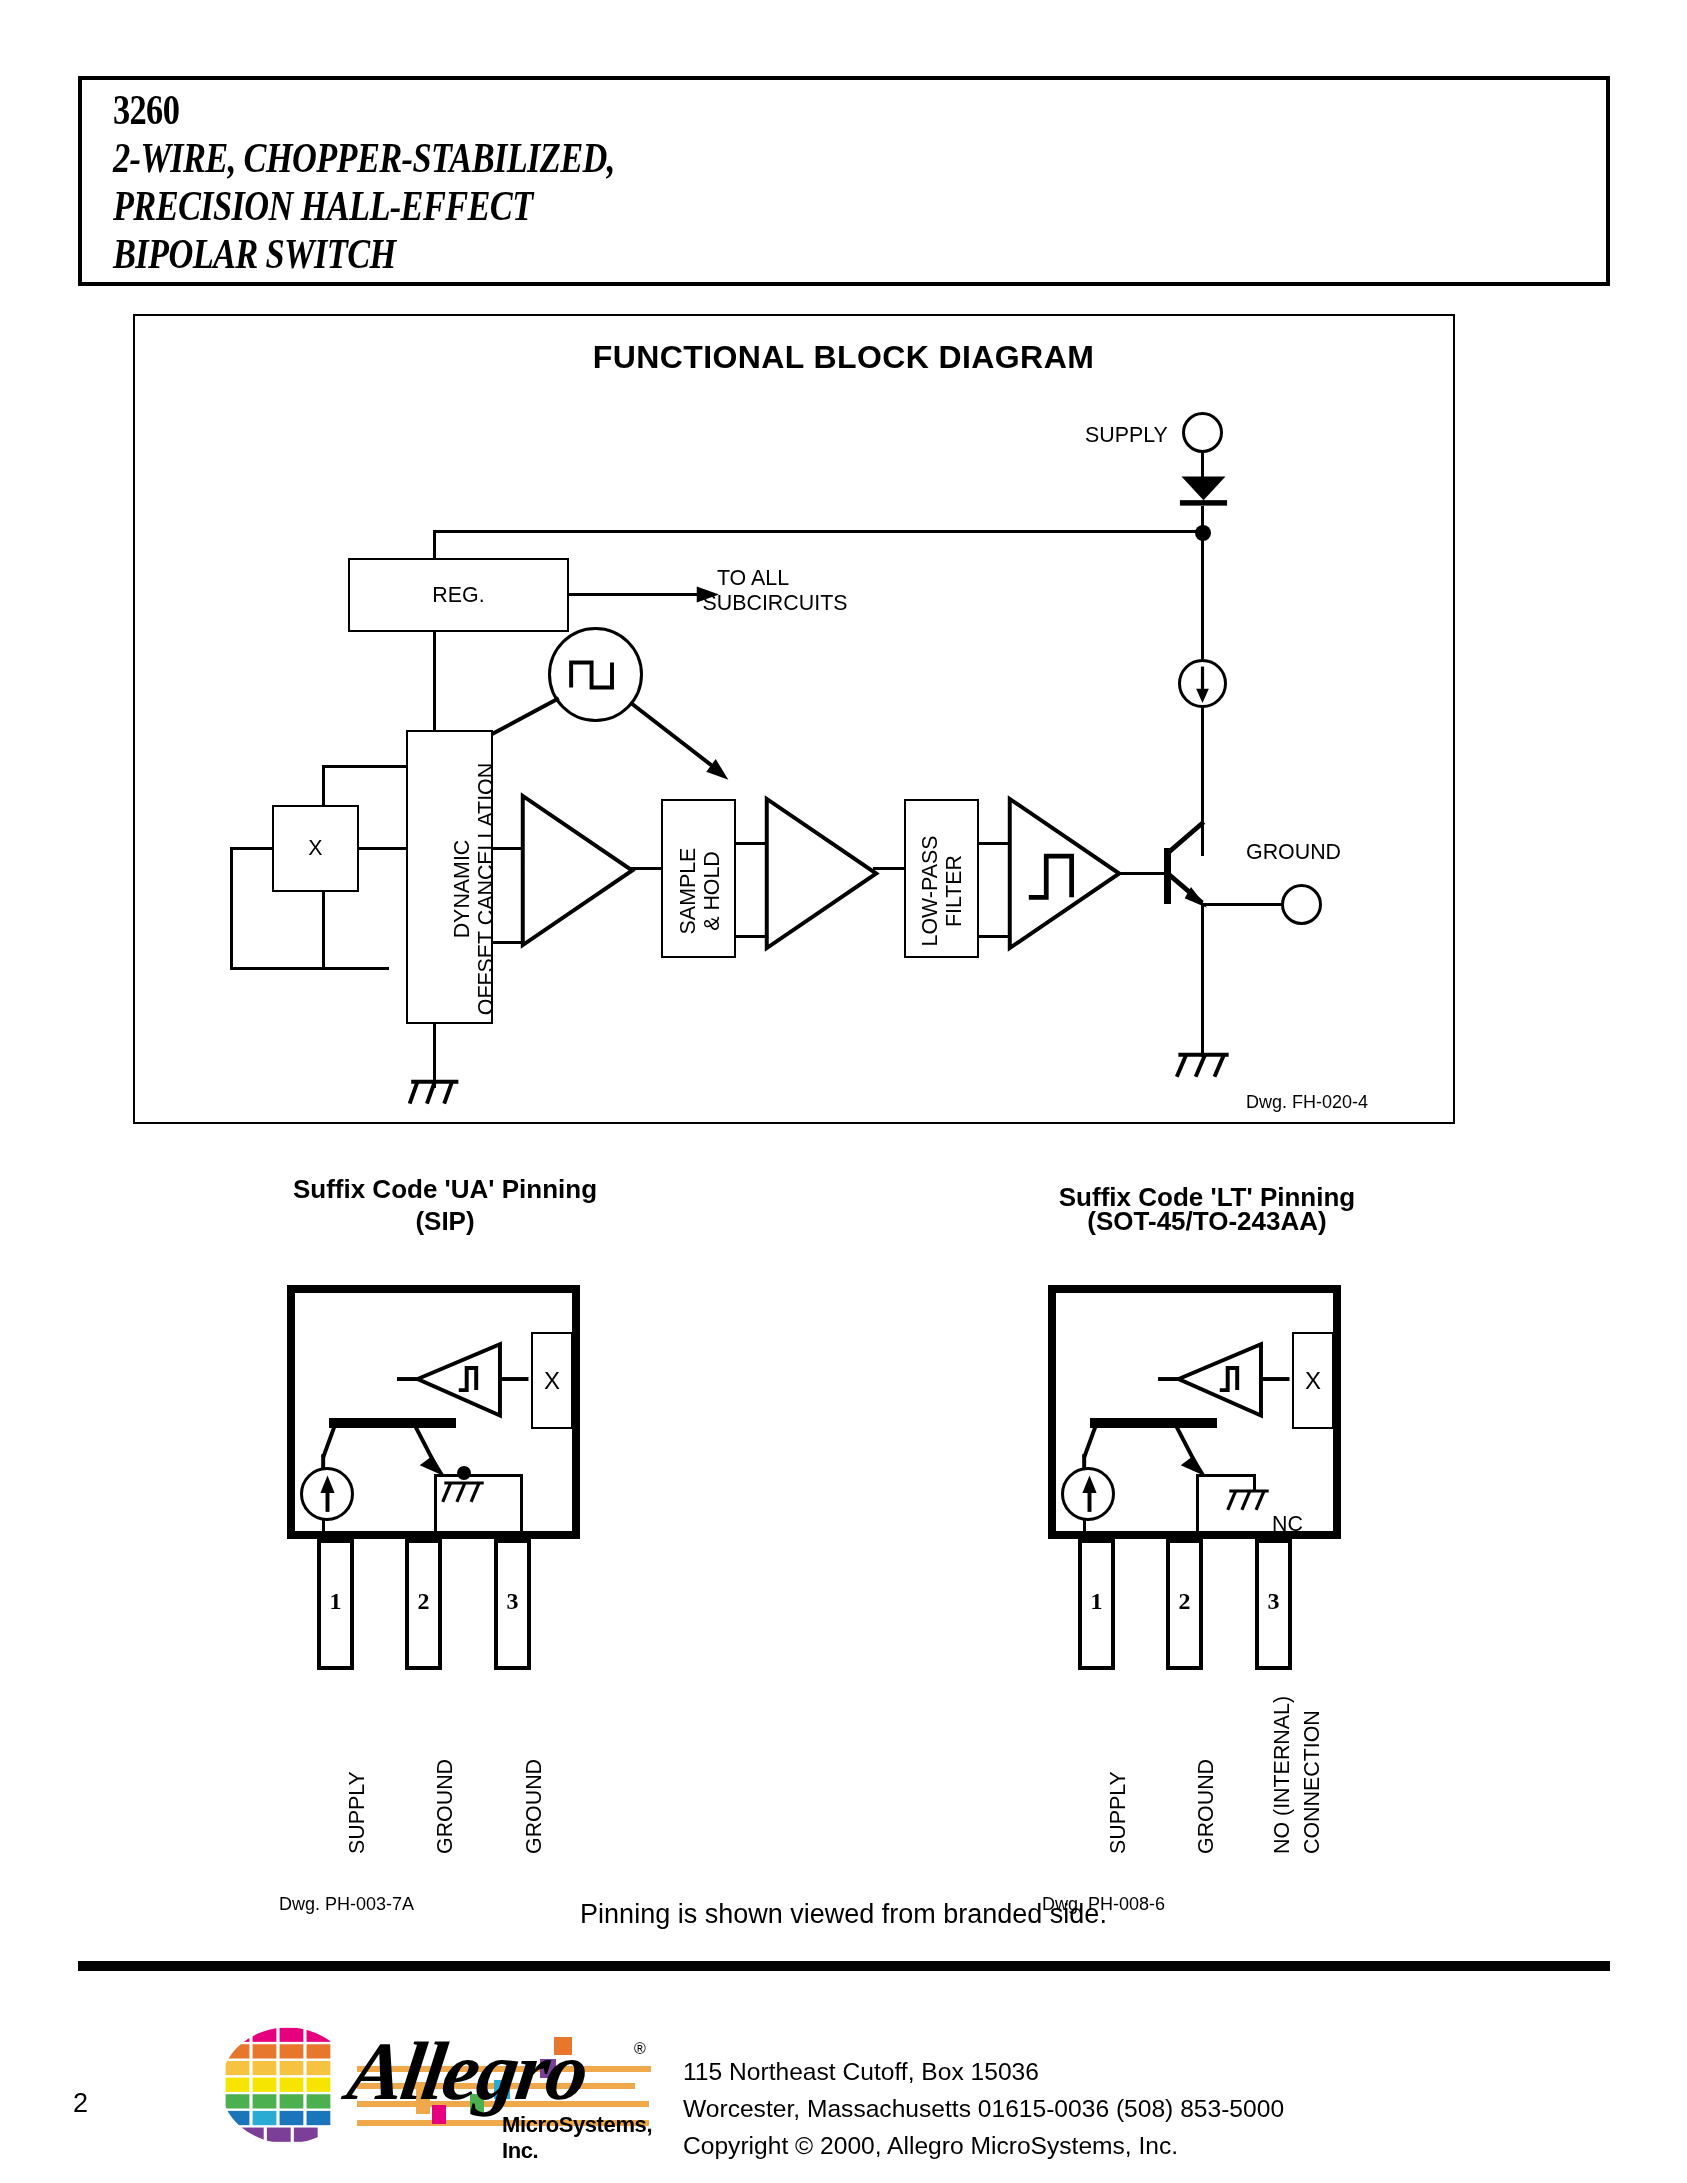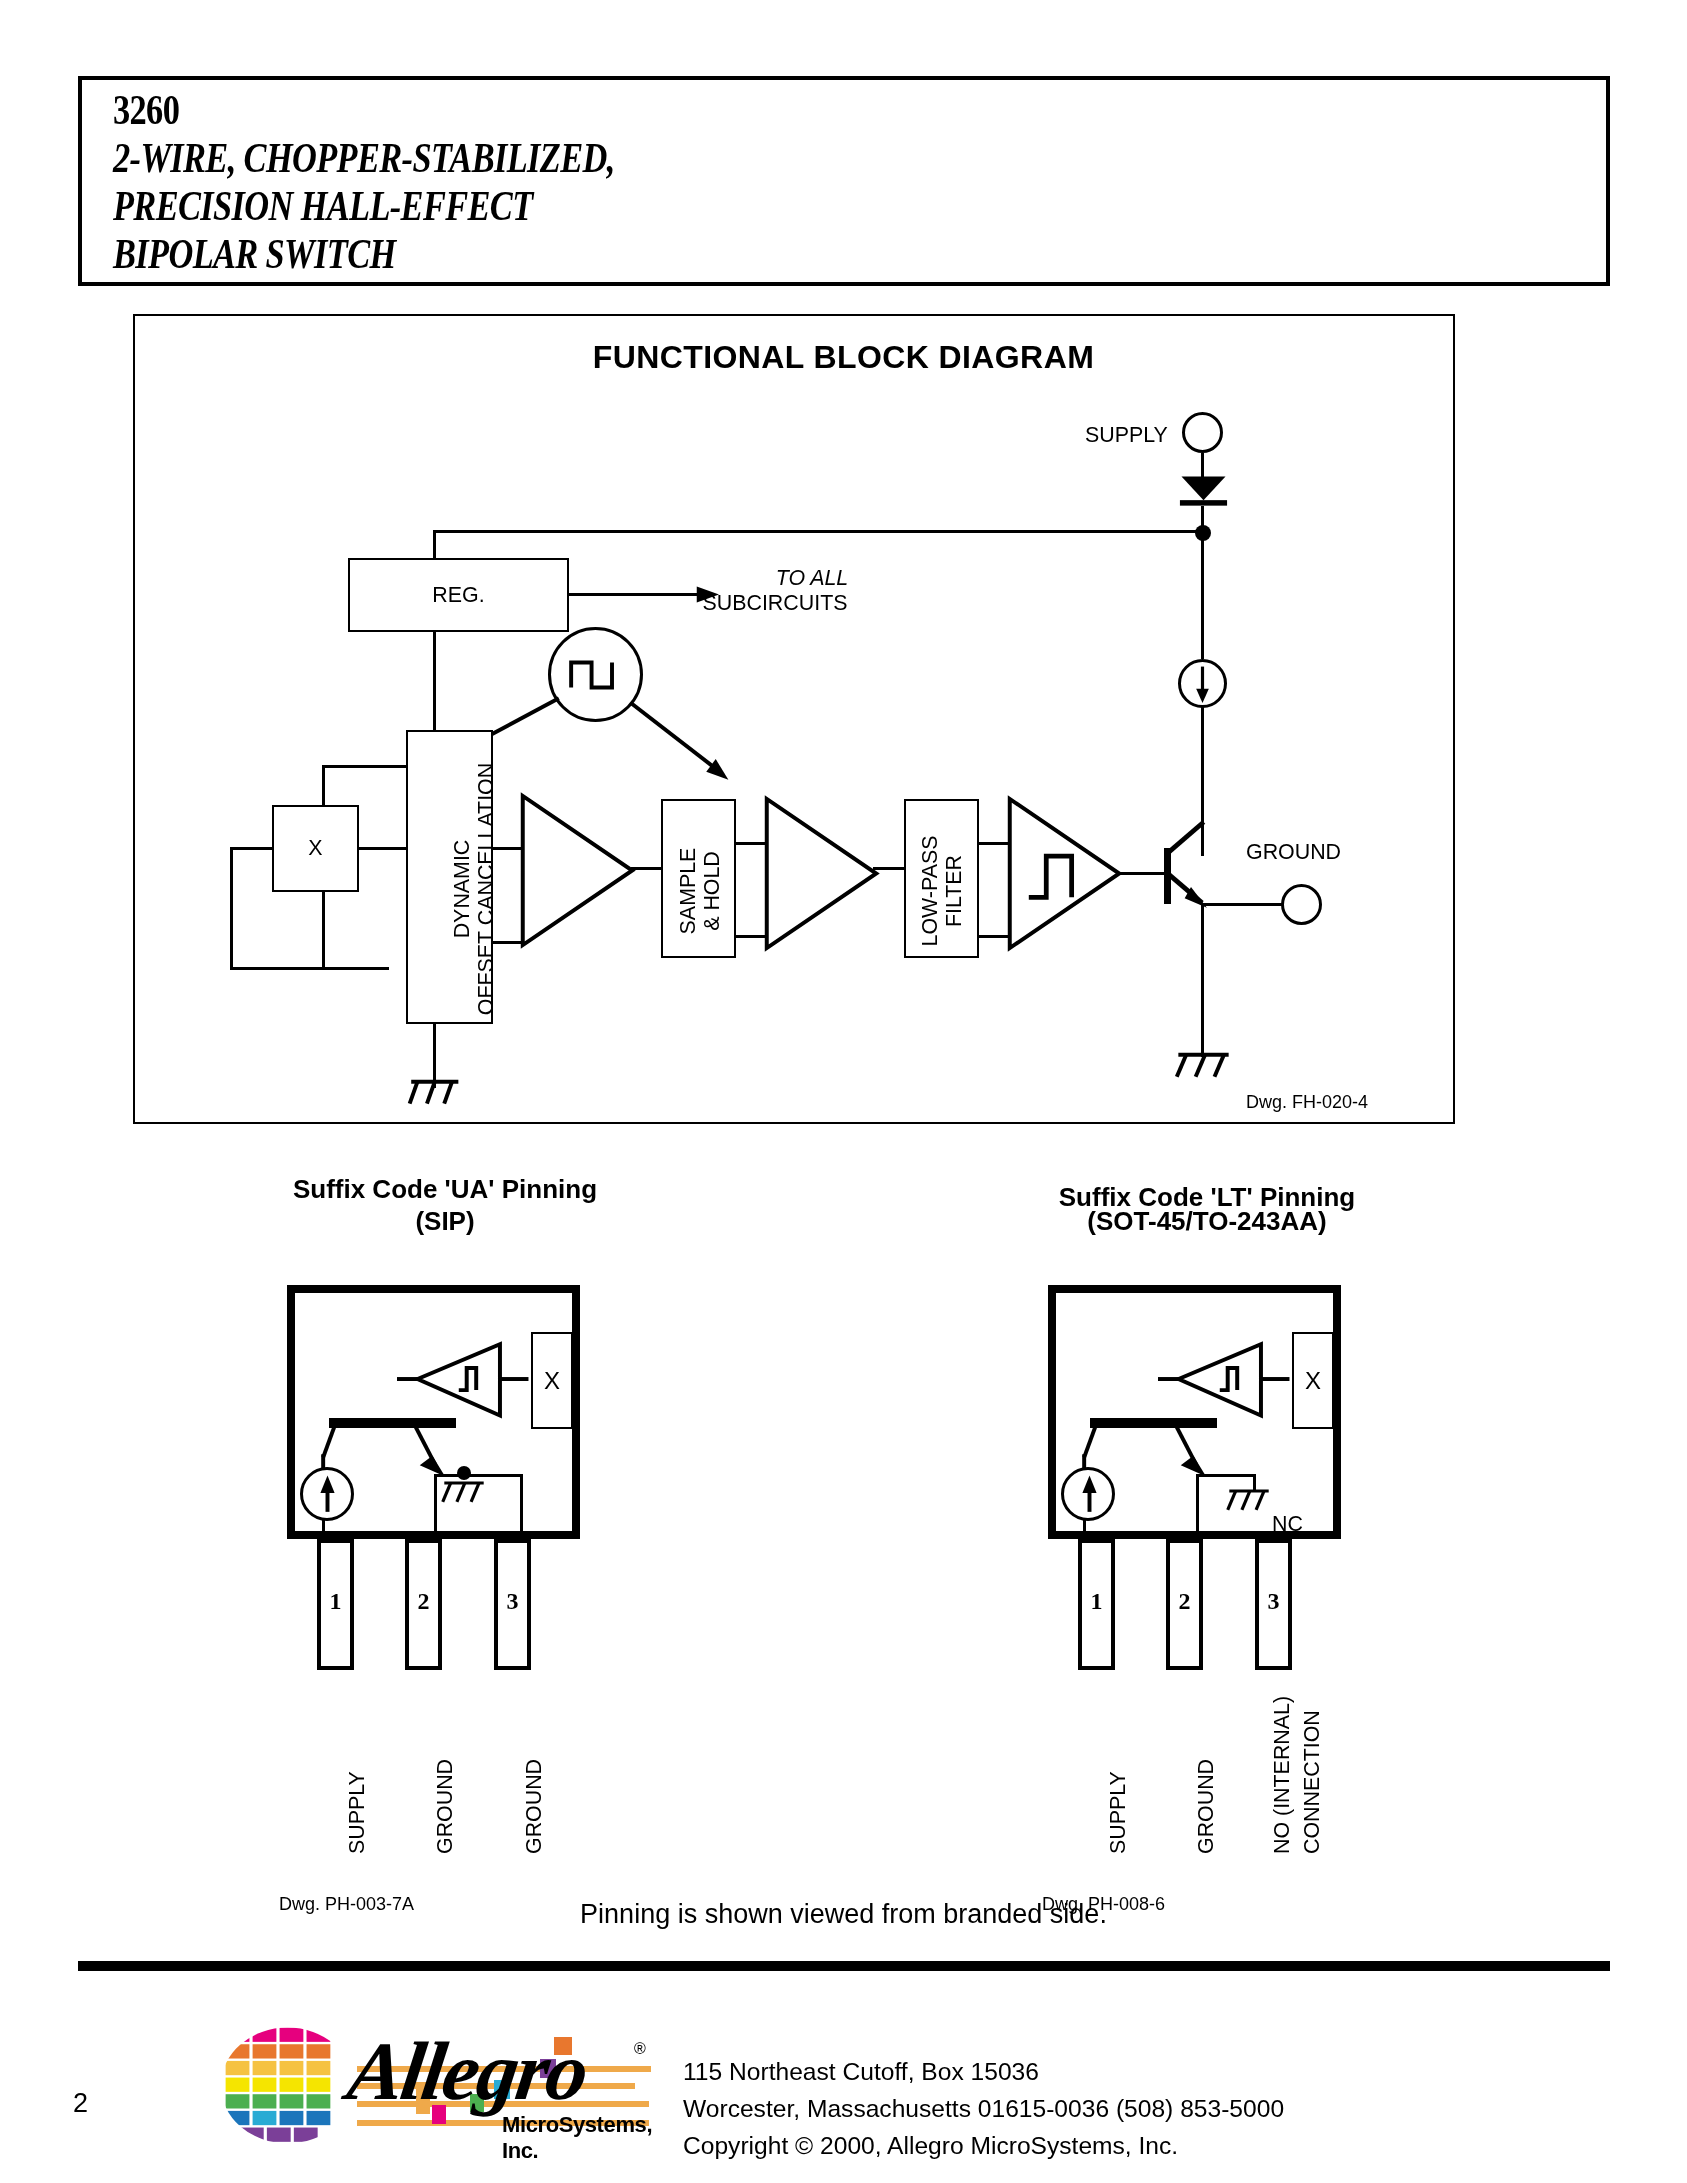--- a/index.html
+++ b/index.html
@@ -99,21 +99,21 @@
 <div class="abs wire" style="left:433px;top:530px;width:770px;height:3.2px;"></div>
 <div class="abs wire" style="left:433px;top:530px;width:3.2px;height:33px;"></div>
 
 <div class="abs bx" style="left:348px;top:558px;width:221px;height:74px;"></div>
 <div class="abs dlabel ctr" style="left:348px;top:583px;width:221px;">REG.</div>
 
 <svg class="abs" style="left:568px;top:580px;width:151px;height:29px;" viewBox="0 0 190 36">
   <line x1="0" y1="18" x2="168" y2="18" stroke="#000" stroke-width="4"></line>
   <polygon points="190,18 162,8 162,28" fill="#000"></polygon>
 </svg>
-<div class="abs dlabel ctr" style="left:701px;top:566px;width:222px;font-style:italic;">TO ALL</div>
+<div class="abs dlabel ctr" style="left:642px;top:566px;width:222px;">TO ALL</div>
 <div class="abs dlabel ctr" style="left:664px;top:591px;width:222px;">SUBCIRCUITS</div>
 
 <div class="abs wire" style="left:433px;top:632px;width:3.2px;height:101px;"></div>
 <div class="abs wire" style="left:433px;top:961px;width:3.2px;height:127px;"></div>
 <svg class="abs" style="left:403px;top:1077px;width:62px;height:33px;" viewBox="0 0 78 42">
   <line x1="10" y1="6" x2="70" y2="6" stroke="#000" stroke-width="5"></line>
   <line x1="18" y1="6" x2="8" y2="34" stroke="#000" stroke-width="5"></line>
   <line x1="40" y1="6" x2="30" y2="34" stroke="#000" stroke-width="5"></line>
   <line x1="62" y1="6" x2="52" y2="34" stroke="#000" stroke-width="5"></line>
 </svg>

